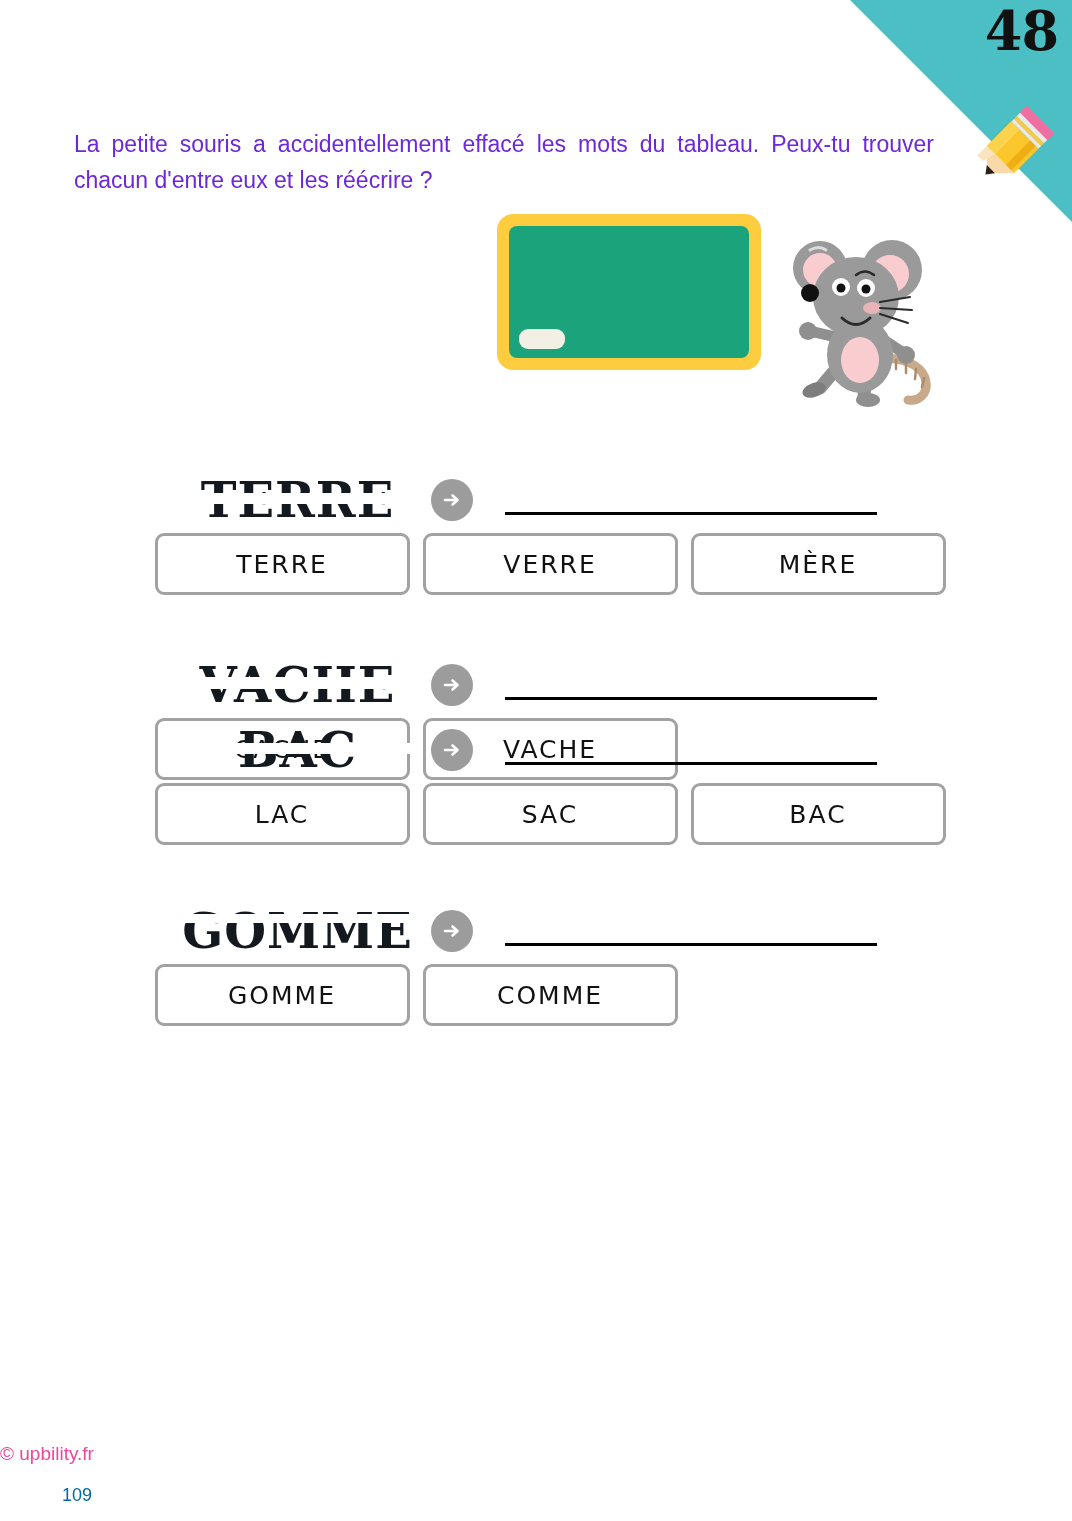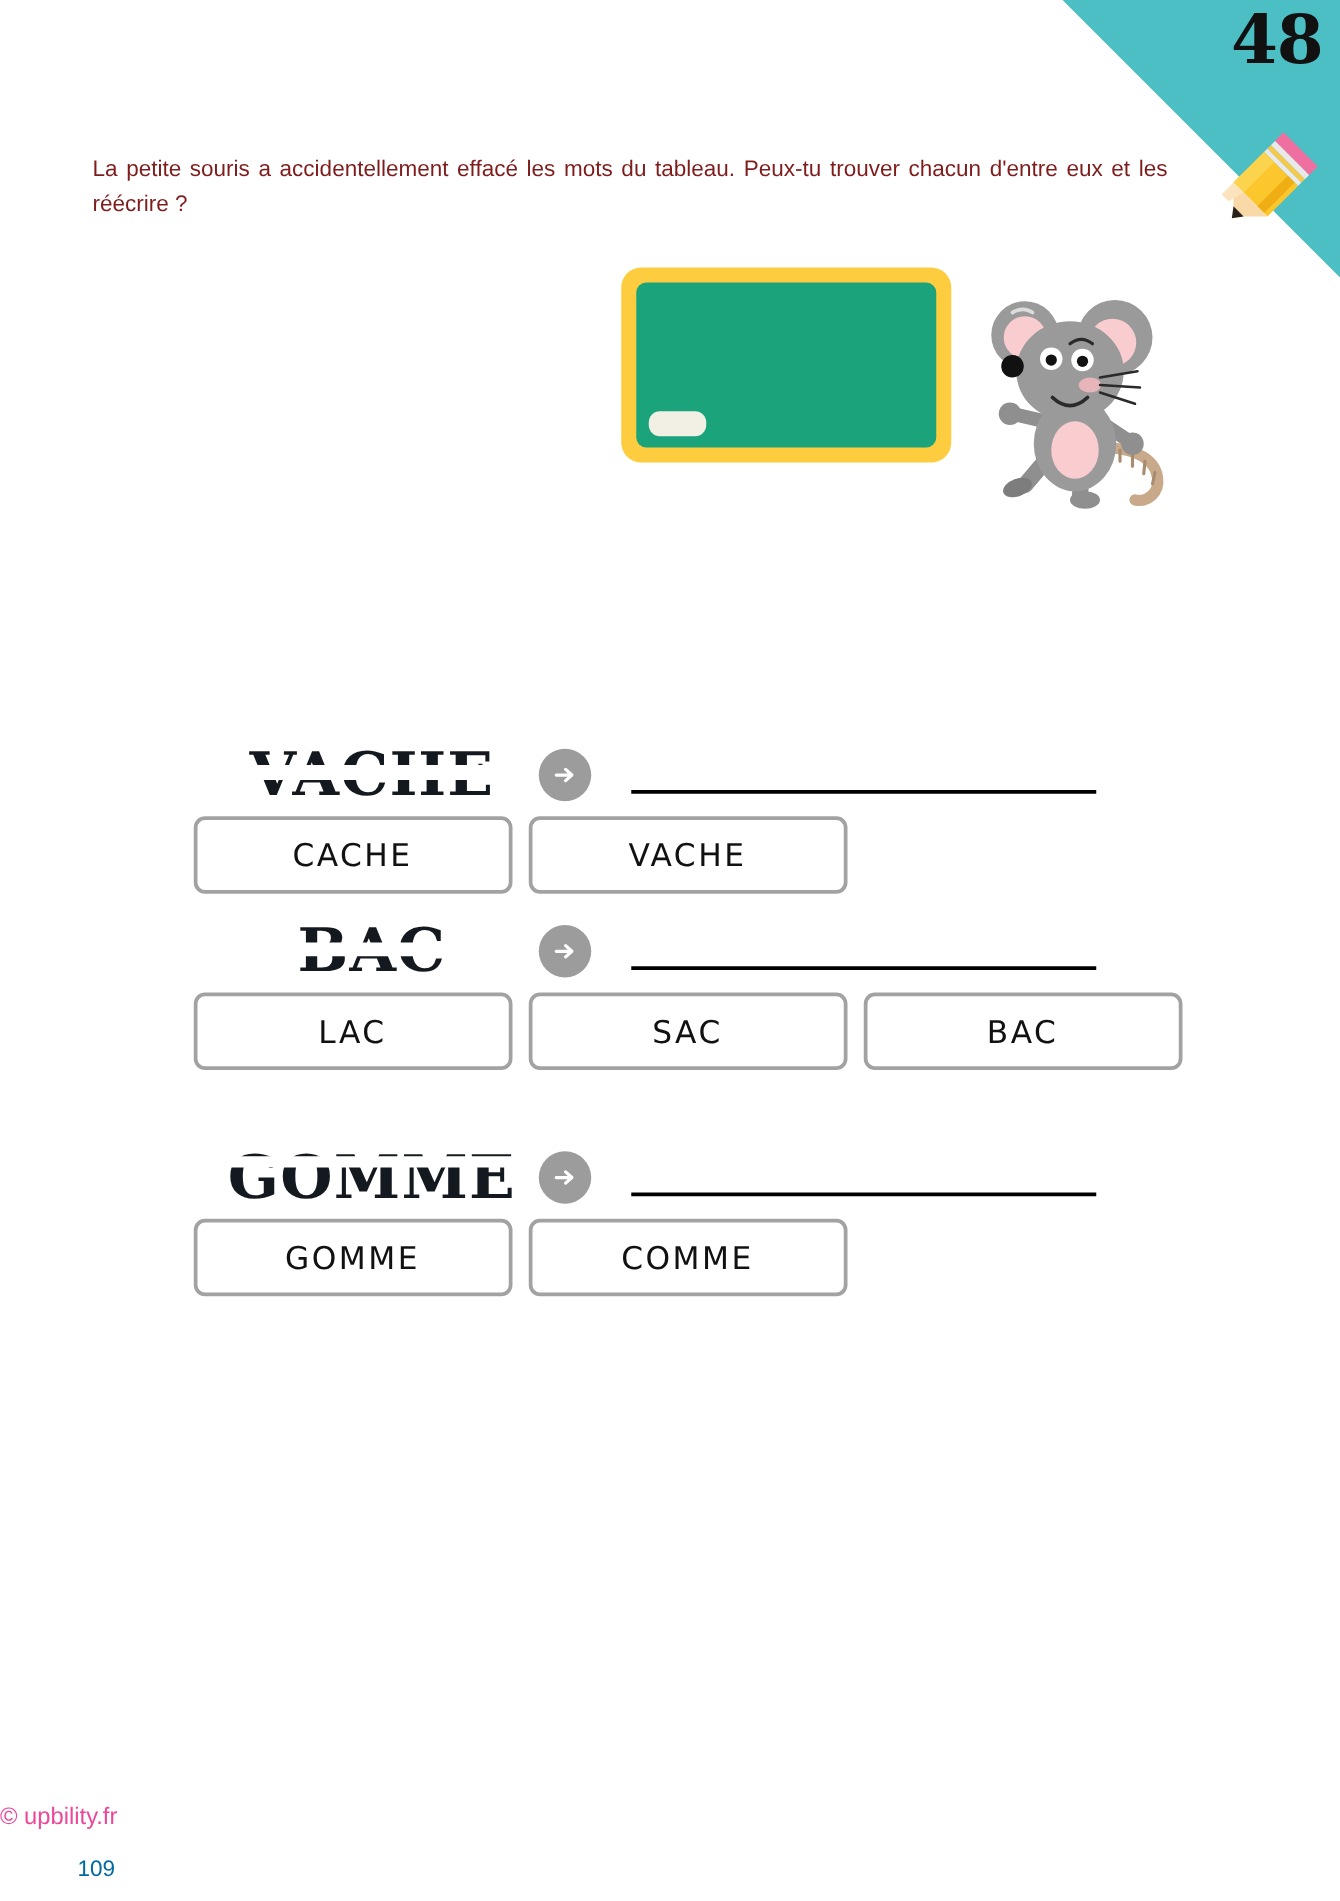--- a/index.html
+++ b/index.html
@@ -52,24 +52,24 @@
     width: 96px;
     height: 96px;
   }
 
   
   .intro {
     position: absolute;
     left: 74px;
     top: 104px;
     width: 860px;
-    font-size: 18px;
+    font-size: 23px;
     line-height: 1.55;
     text-align: justify;
-    color: #7f1d1d;
+    color: #6d28d9;
   }
 
   
   .illustration {
     position: absolute;
     left: 495px;
     top: 212px;
     width: 455px;
     height: 210px;
   }
@@ -243,20 +243,45 @@
     <path d="M76 45q9-7 18 0" fill="none" stroke="#2A2A2A" stroke-width="2.5" stroke-linecap="round"></path>
     <ellipse cx="92" cy="78" rx="9" ry="6" fill="#F4B9BE" opacity="0.85"></ellipse>
     <path d="M62 88q14 13 28 0" fill="none" stroke="#2A2A2A" stroke-width="3" stroke-linecap="round"></path>
     <path d="M100 72l30-5M100 78l32 2M100 84l28 9" stroke="#2A2A2A" stroke-width="2" stroke-linecap="round"></path>
     <path d="M30 20q9-5 16 0" fill="none" stroke="#DCDCDC" stroke-width="3" stroke-linecap="round"></path>
   </svg>
 </div>
 
 <div class="groups">
 
+  <div class="group">
+    <div class="group-row">
+      <div class="erased-word">
+        <span>TERRE</span>
+        <span class="erase-band" style="top:17px;height:11px;"></span>
+      </div>
+      <div class="arrow-circle">
+        <svg width="22" height="22" viewBox="0 0 22 22">
+            <path d="M4 11h12M11.5 6.5L16.5 11l-5 4.5" fill="none" stroke="#ffffff" stroke-width="2.6" stroke-linecap="round" stroke-linejoin="round"></path>
+          </svg>
+      </div>
+      <div class="answer-line"></div>
+    </div>
+    <div class="choices">
+      <div class="choice-slot">
+          <div class="choice-box">TERRE</div>
+        </div>
+      <div class="choice-slot">
+          <div class="choice-box">VERRE</div>
+        </div>
+      <div class="choice-slot">
+          <div class="choice-box">MÈRE</div>
+        </div>
+    </div>
+  </div>
 
   <div class="group" style="margin-top:120px;">
     <div class="group-row">
       <div class="erased-word">
         <span>VACHE</span>
         <span class="erase-band" style="top:16px;height:12px;"></span>
       </div>
       <div class="arrow-circle">
         <svg width="22" height="22" viewBox="0 0 22 22">
             <path d="M4 11h12M11.5 6.5L16.5 11l-5 4.5" fill="none" stroke="#ffffff" stroke-width="2.6" stroke-linecap="round" stroke-linejoin="round"></path>
@@ -267,21 +292,21 @@
     <div class="choices">
       <div class="choice-slot">
           <div class="choice-box">CACHE</div>
         </div>
       <div class="choice-slot">
           <div class="choice-box">VACHE</div>
         </div>
     </div>
   </div>
 
-  <div class="group" style="margin-top:76px;">
+  <div class="group" style="">
     <div class="group-row">
       <div class="erased-word">
         <span>BAC</span>
         <span class="erase-band" style="top:17px;height:11px;"></span>
       </div>
       <div class="arrow-circle">
         <svg width="22" height="22" viewBox="0 0 22 22">
             <path d="M4 11h12M11.5 6.5L16.5 11l-5 4.5" fill="none" stroke="#ffffff" stroke-width="2.6" stroke-linecap="round" stroke-linejoin="round"></path>
           </svg>
       </div>

